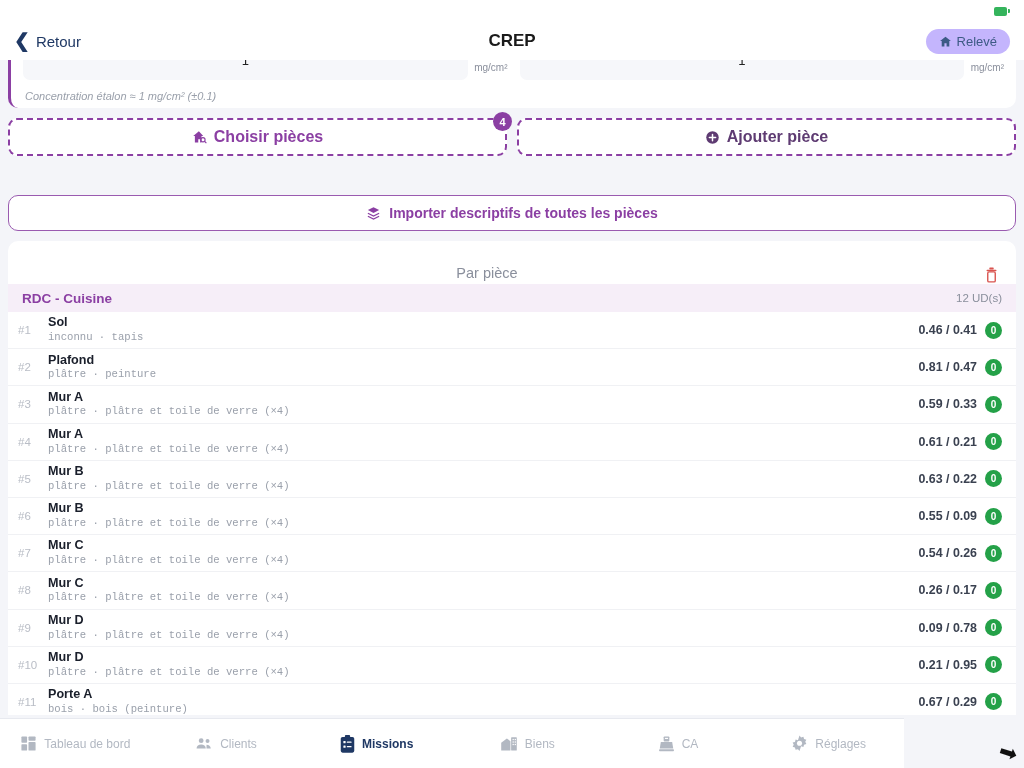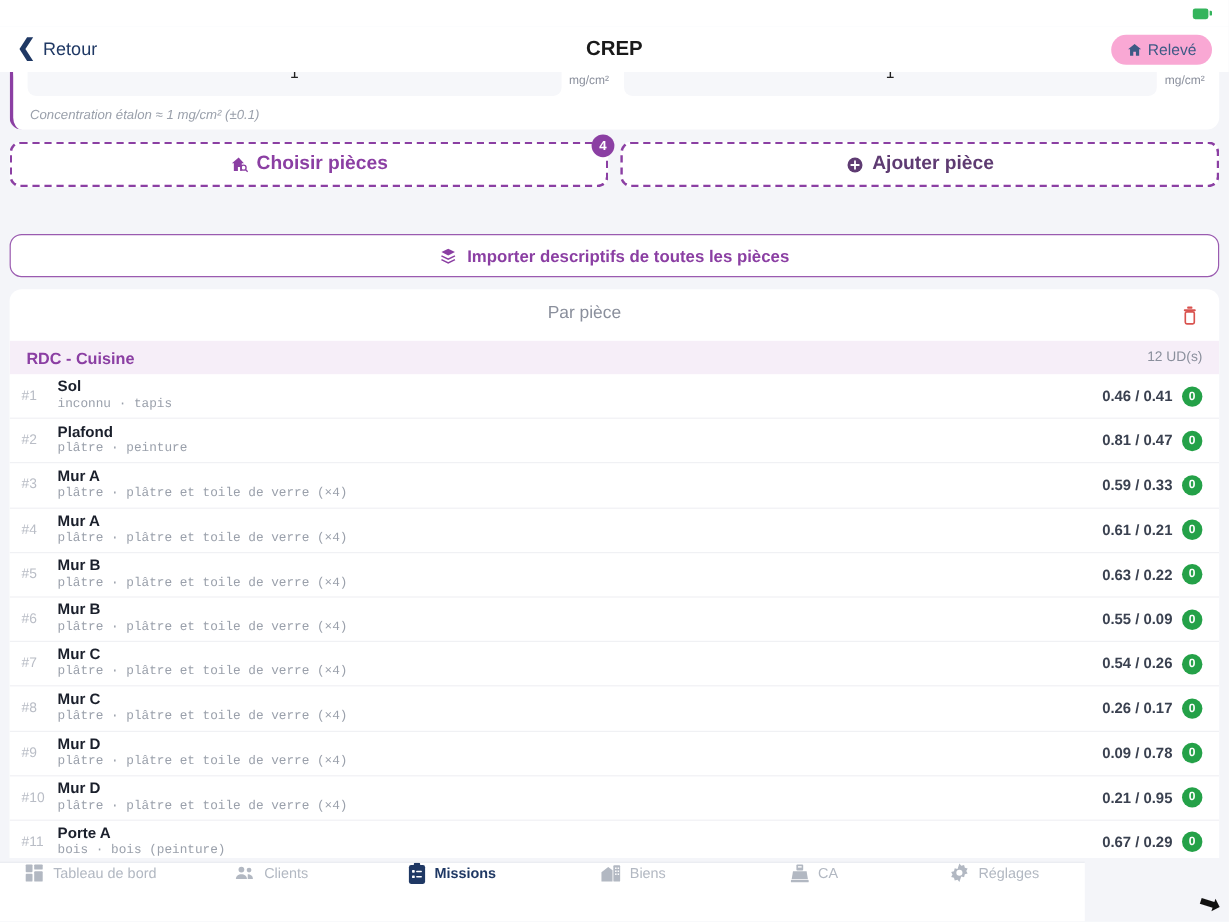--- a/index.html
+++ b/index.html
@@ -43,21 +43,21 @@
   .back-btn .chev {
     font-size: 19px; line-height: 1; font-weight: 700; margin-top: -2px;
   }
   .page-title {
     position: absolute; left: 0; right: 0; text-align: center;
     font-size: 17px; font-weight: 700; color: #1a1a1a;
     pointer-events: none;
   }
   .releve-btn {
     margin-left: auto; z-index: 2;
-    background: #f9a8d4; color: #3d5a85;
+    background: #c4b5fd; color: #3d5a85;
     border-radius: 14px; padding: 5px 13px;
     font-size: 13px; display: flex; align-items: center; gap: 5px;
     cursor: pointer;
   }
 
   
   .top-card-wrap {
     background: #f4f5f9;
     padding: 0 8px;
   }
@@ -128,21 +128,21 @@
   }
 
   
   .panel {
     margin: 10px 8px 0 8px;
     background: #ffffff;
     border-radius: 10px 10px 0 0;
     overflow: hidden;
     height: 474px;
   }
-  .tabs { display: flex; align-items: center; height: 43px; }
+  .tabs { display: flex; align-items: flex-end; height: 43px; }
   .tab {
     flex: 1; display: flex; align-items: center; justify-content: center;
     font-size: 14.5px; color: #8a8f9c; cursor: pointer;
     border-bottom: 3px solid transparent;
   }
   .tab.active {
     color: #8b3fa3; font-weight: 700;
     border-bottom-color: #8b3fa3;
   }
   .trash-cell {
@@ -191,21 +191,21 @@
     display: flex; align-items: center; justify-content: center;
     flex-shrink: 0;
   }
 
   
   .bottomnav {
     position: absolute; left: 0; bottom: 0;
     width: 904px; height: 50px;
     background: #ffffff;
     border-top: 1px solid #e7e9ef;
-    display: flex; align-items: flex-start;
+    display: flex; align-items: center;
   }
   .navitem {
     flex: 1; display: flex; align-items: center; justify-content: center; gap: 7px;
     color: #b2b8c2; font-size: 12px; cursor: pointer;
   }
   .navitem.active { color: #1f3864; font-weight: 700; }
   .navitem svg { flex-shrink: 0; }
   .cursor-arrow {
     position: absolute; right: 7px; bottom: 2px;
     font-size: 22px; color: #111; pointer-events: none;

